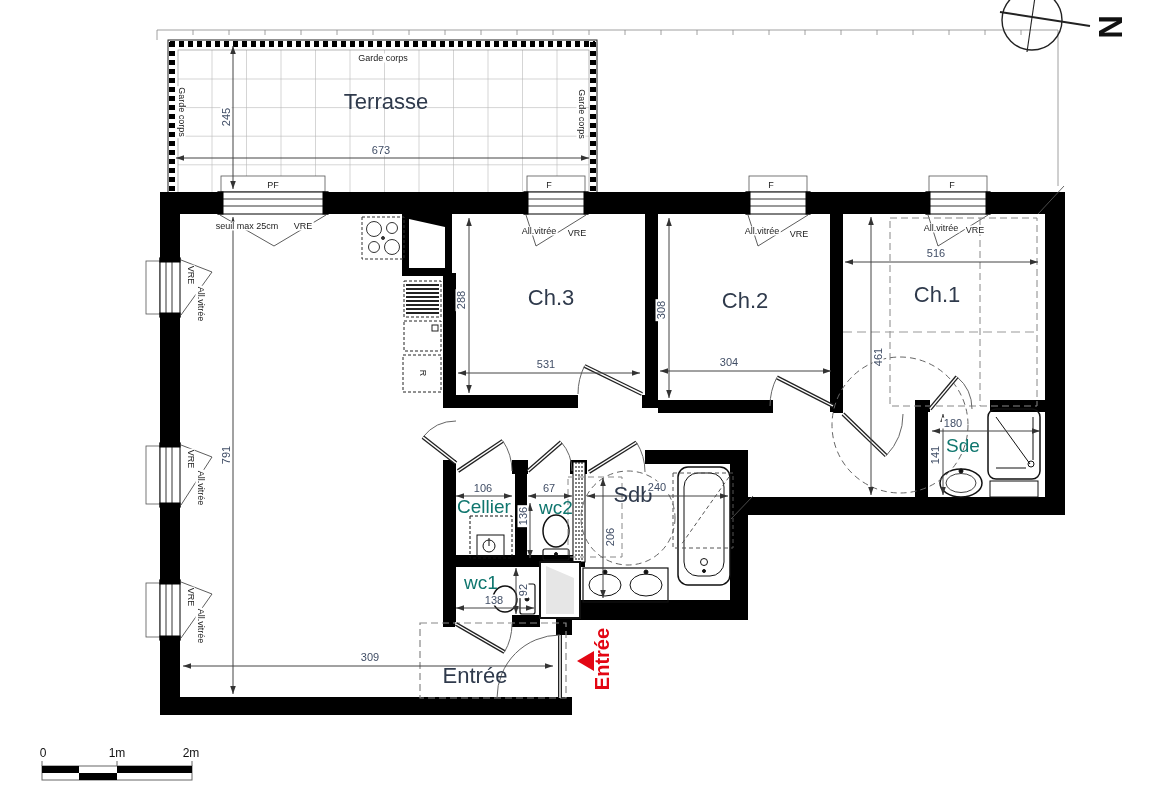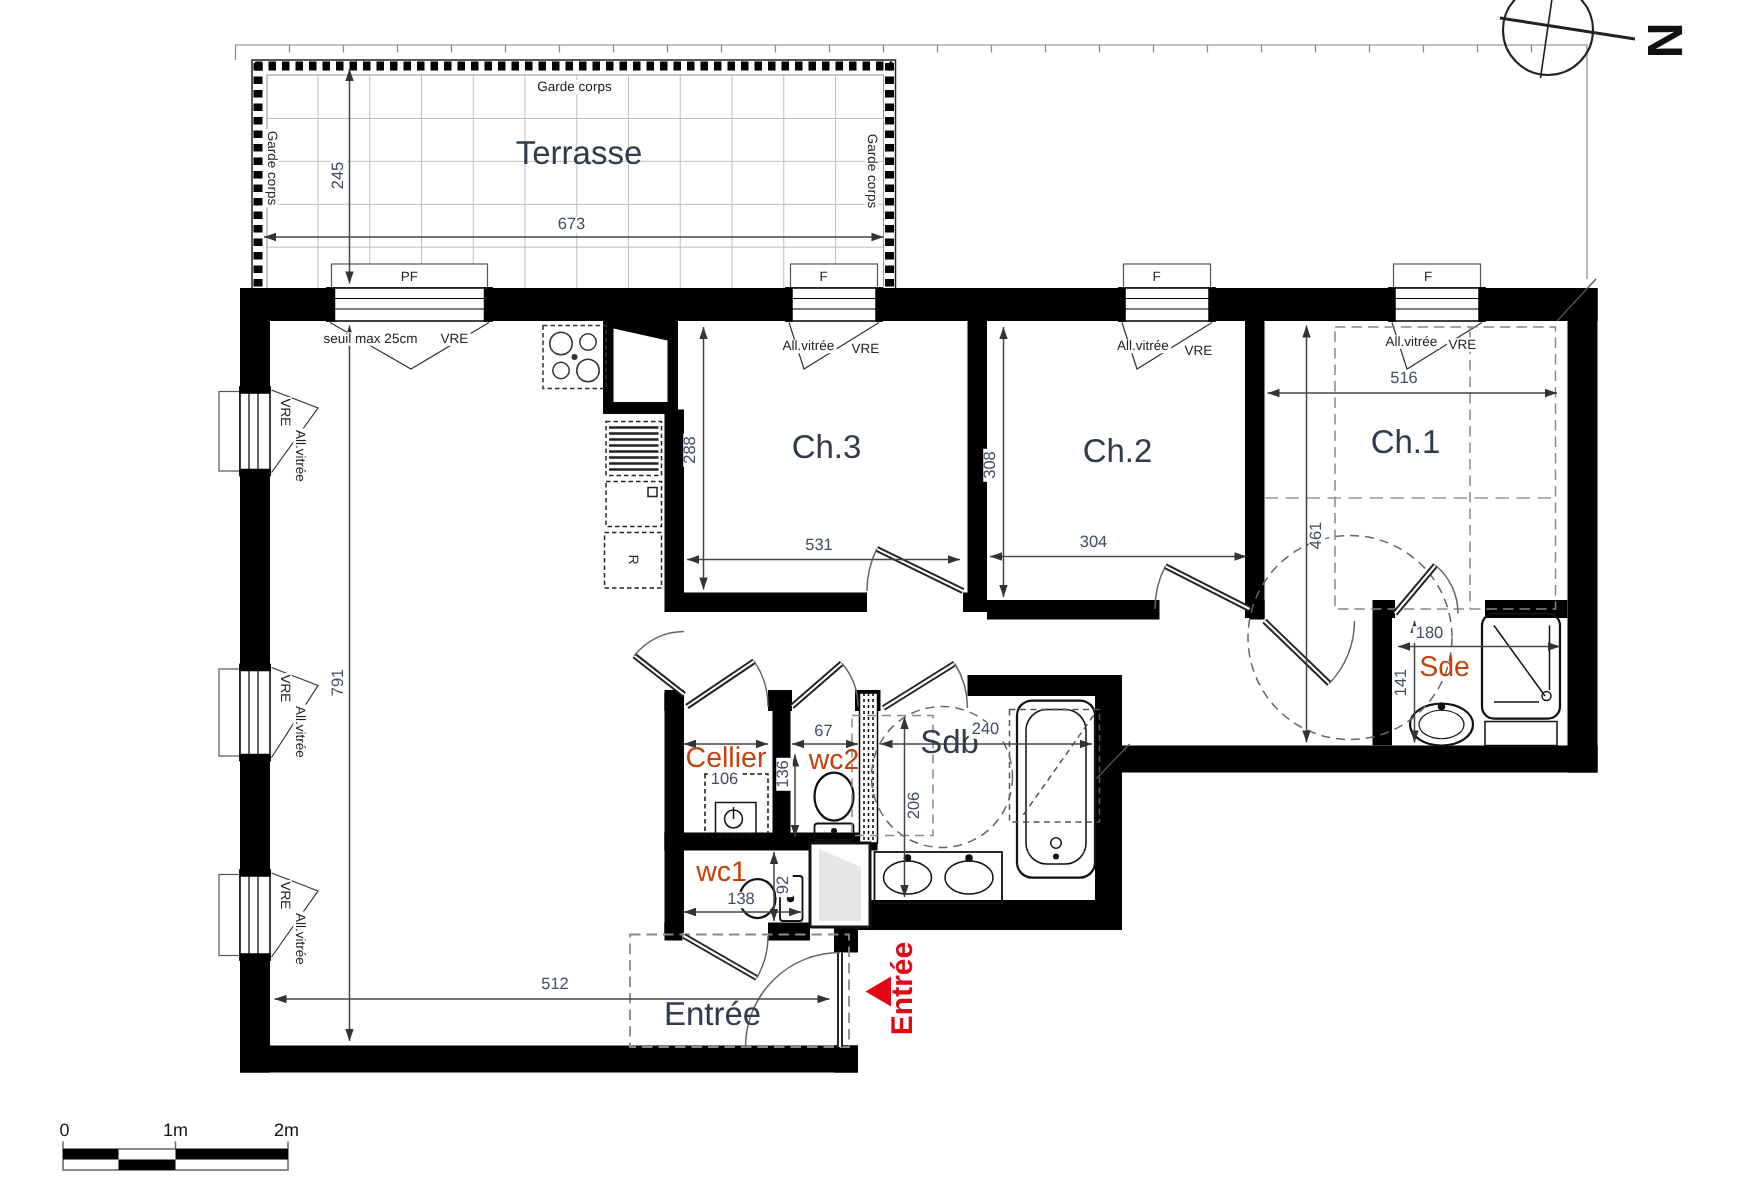--- a/index.html
+++ b/index.html
@@ -2,21 +2,21 @@
 <html><head>
 <meta charset="utf-8">
 <style>
   html,body{margin:0;padding:0;background:#fff;}
   .stage{position:relative;width:1175px;height:800px;background:#fff;overflow:hidden;
          font-family:"Liberation Sans",sans-serif;}
   .stage svg{position:absolute;left:0;top:0;}
   #labels{position:absolute;left:0;top:0;width:100%;height:100%;pointer-events:none;}
   .lbl{position:absolute;line-height:1;white-space:nowrap;transform:translate(-50%,-50%);}
   .room{font-size:22px;color:#2f3a4c;}
-  .room-sm{font-size:19px;color:#c2410c;}
+  .room-sm{font-size:19px;color:#0f766e;}
   .dim{font-size:11px;color:#414e66;background:#fff;padding:0 2px;}
   .tiny{font-size:9px;color:#222;background:#fff;padding:0 1px;}
   .scale-lbl{font-size:12px;color:#111;}
   .north{font-size:33px;font-weight:600;color:#111;}
   .entrance{font-size:20px;color:#e30613;font-weight:bold;}
 </style>
 </head>
 <body>
 
 <div class="stage">
@@ -438,30 +438,30 @@
       <div class="lbl tiny" style="left: 200px; top: 488px; transform: translate(-50%, -50%) rotate(90deg);">All.vitrée</div>
       <div class="lbl tiny" style="left: 190px; top: 597px; transform: translate(-50%, -50%) rotate(90deg);">VRE</div>
       <div class="lbl tiny" style="left: 200px; top: 626px; transform: translate(-50%, -50%) rotate(90deg);">All.vitrée</div>
       <div class="lbl tiny" style="left: 422px; top: 373px; transform: translate(-50%, -50%) rotate(90deg);">R</div>
       <div class="lbl scale-lbl" style="left: 43px; top: 753px; transform: translate(-50%, -50%);">0</div>
       <div class="lbl scale-lbl" style="left: 117px; top: 753px; transform: translate(-50%, -50%);">1m</div>
       <div class="lbl scale-lbl" style="left: 191px; top: 753px; transform: translate(-50%, -50%);">2m</div>
       <div class="lbl dim" style="left: 226px; top: 117px; transform: translate(-50%, -50%) rotate(-90deg);">245</div>
       <div class="lbl dim" style="left: 381px; top: 150px; transform: translate(-50%, -50%);">673</div>
       <div class="lbl dim" style="left: 226px; top: 455px; transform: translate(-50%, -50%) rotate(-90deg);">791</div>
-      <div class="lbl dim" style="left: 370px; top: 657px; transform: translate(-50%, -50%);">512</div>
+      <div class="lbl dim" style="left: 370px; top: 657px; transform: translate(-50%, -50%);">309</div>
       <div class="lbl dim" style="left: 461px; top: 300px; transform: translate(-50%, -50%) rotate(-90deg);">288</div>
       <div class="lbl dim" style="left: 546px; top: 364px; transform: translate(-50%, -50%);">531</div>
       <div class="lbl dim" style="left: 661px; top: 310px; transform: translate(-50%, -50%) rotate(-90deg);">308</div>
       <div class="lbl dim" style="left: 729px; top: 362px; transform: translate(-50%, -50%);">304</div>
       <div class="lbl dim" style="left: 936px; top: 253px; transform: translate(-50%, -50%);">516</div>
       <div class="lbl dim" style="left: 878px; top: 357px; transform: translate(-50%, -50%) rotate(-90deg);">461</div>
       <div class="lbl dim" style="left: 953px; top: 423px; transform: translate(-50%, -50%);">180</div>
       <div class="lbl dim" style="left: 935px; top: 455px; transform: translate(-50%, -50%) rotate(-90deg);">141</div>
-      <div class="lbl dim" style="left: 483px; top: 488px; transform: translate(-50%, -50%); margin-top: 32px;">106</div>
+      <div class="lbl dim" style="left: 483px; top: 488px; transform: translate(-50%, -50%);">106</div>
       <div class="lbl dim" style="left: 549px; top: 488px; transform: translate(-50%, -50%);">67</div>
       <div class="lbl dim" style="left: 657px; top: 487px; transform: translate(-50%, -50%);">240</div>
       <div class="lbl dim" style="left: 523px; top: 516px; transform: translate(-50%, -50%) rotate(-90deg);">136</div>
       <div class="lbl dim" style="left: 610px; top: 537px; transform: translate(-50%, -50%) rotate(-90deg);">206</div>
       <div class="lbl dim" style="left: 494px; top: 600px; transform: translate(-50%, -50%);">138</div>
       <div class="lbl dim" style="left: 523px; top: 590px; transform: translate(-50%, -50%) rotate(-90deg);">92</div>
     </div>
 </div>
 
 </body></html>

